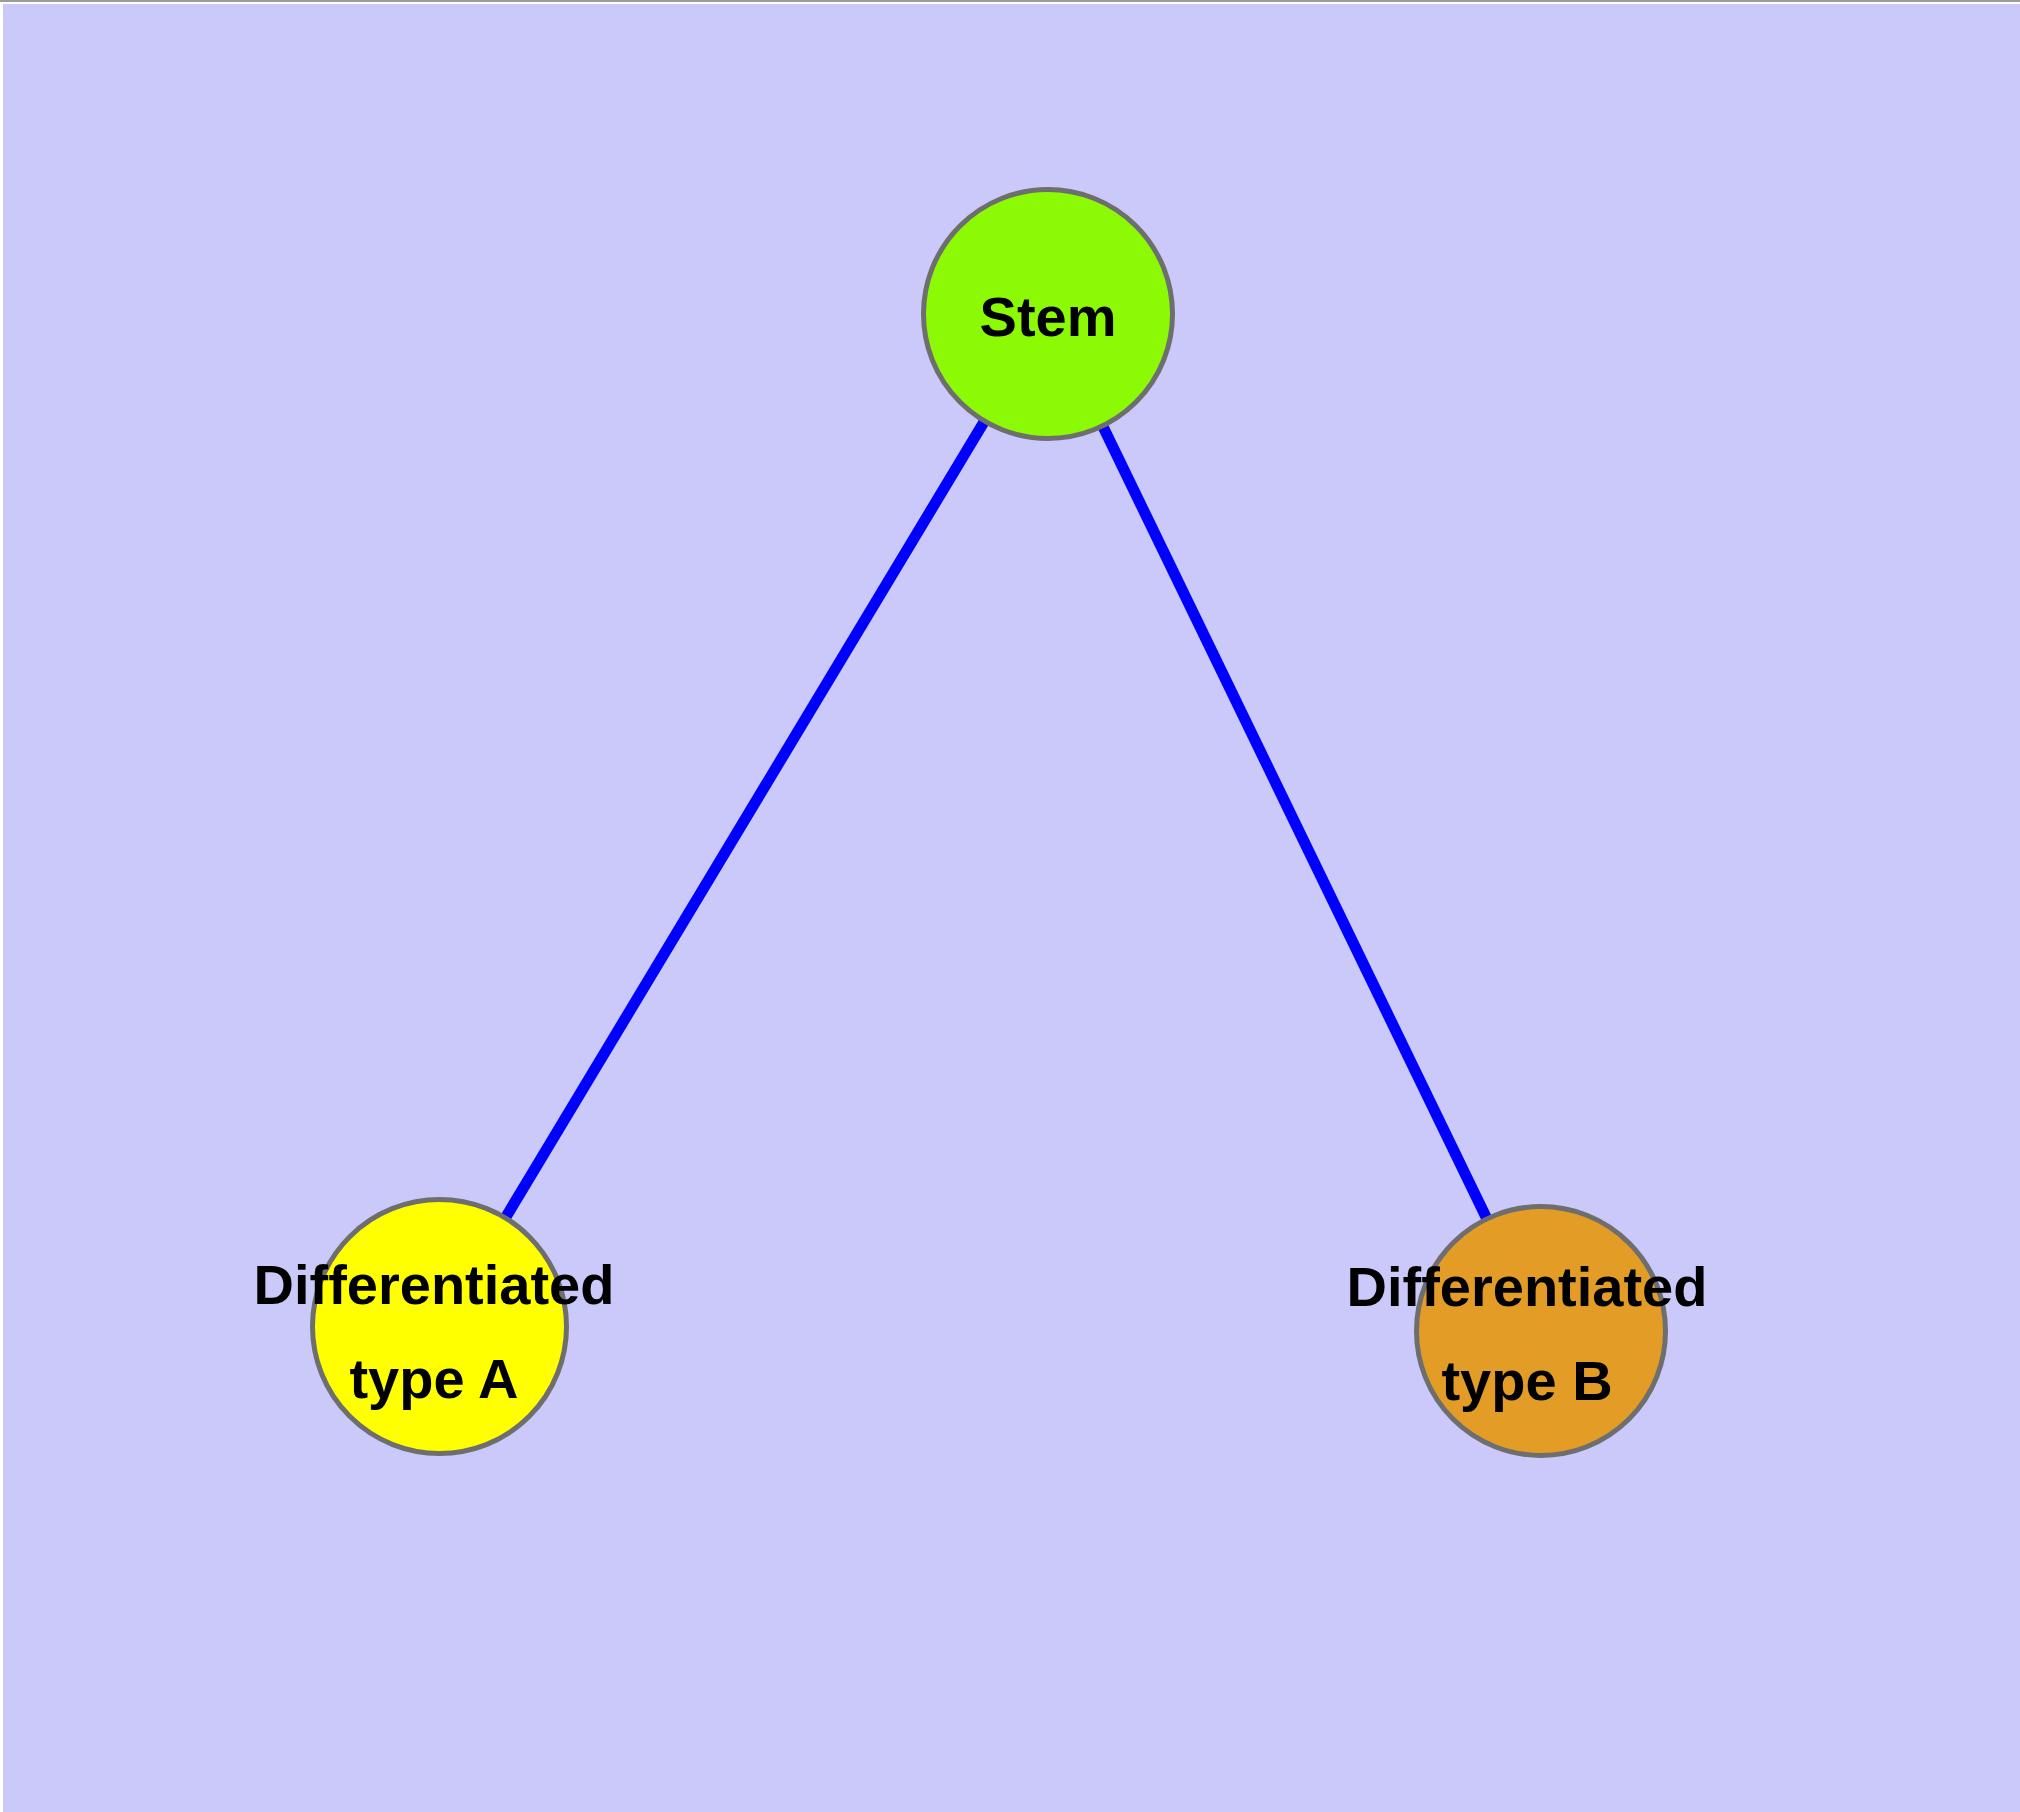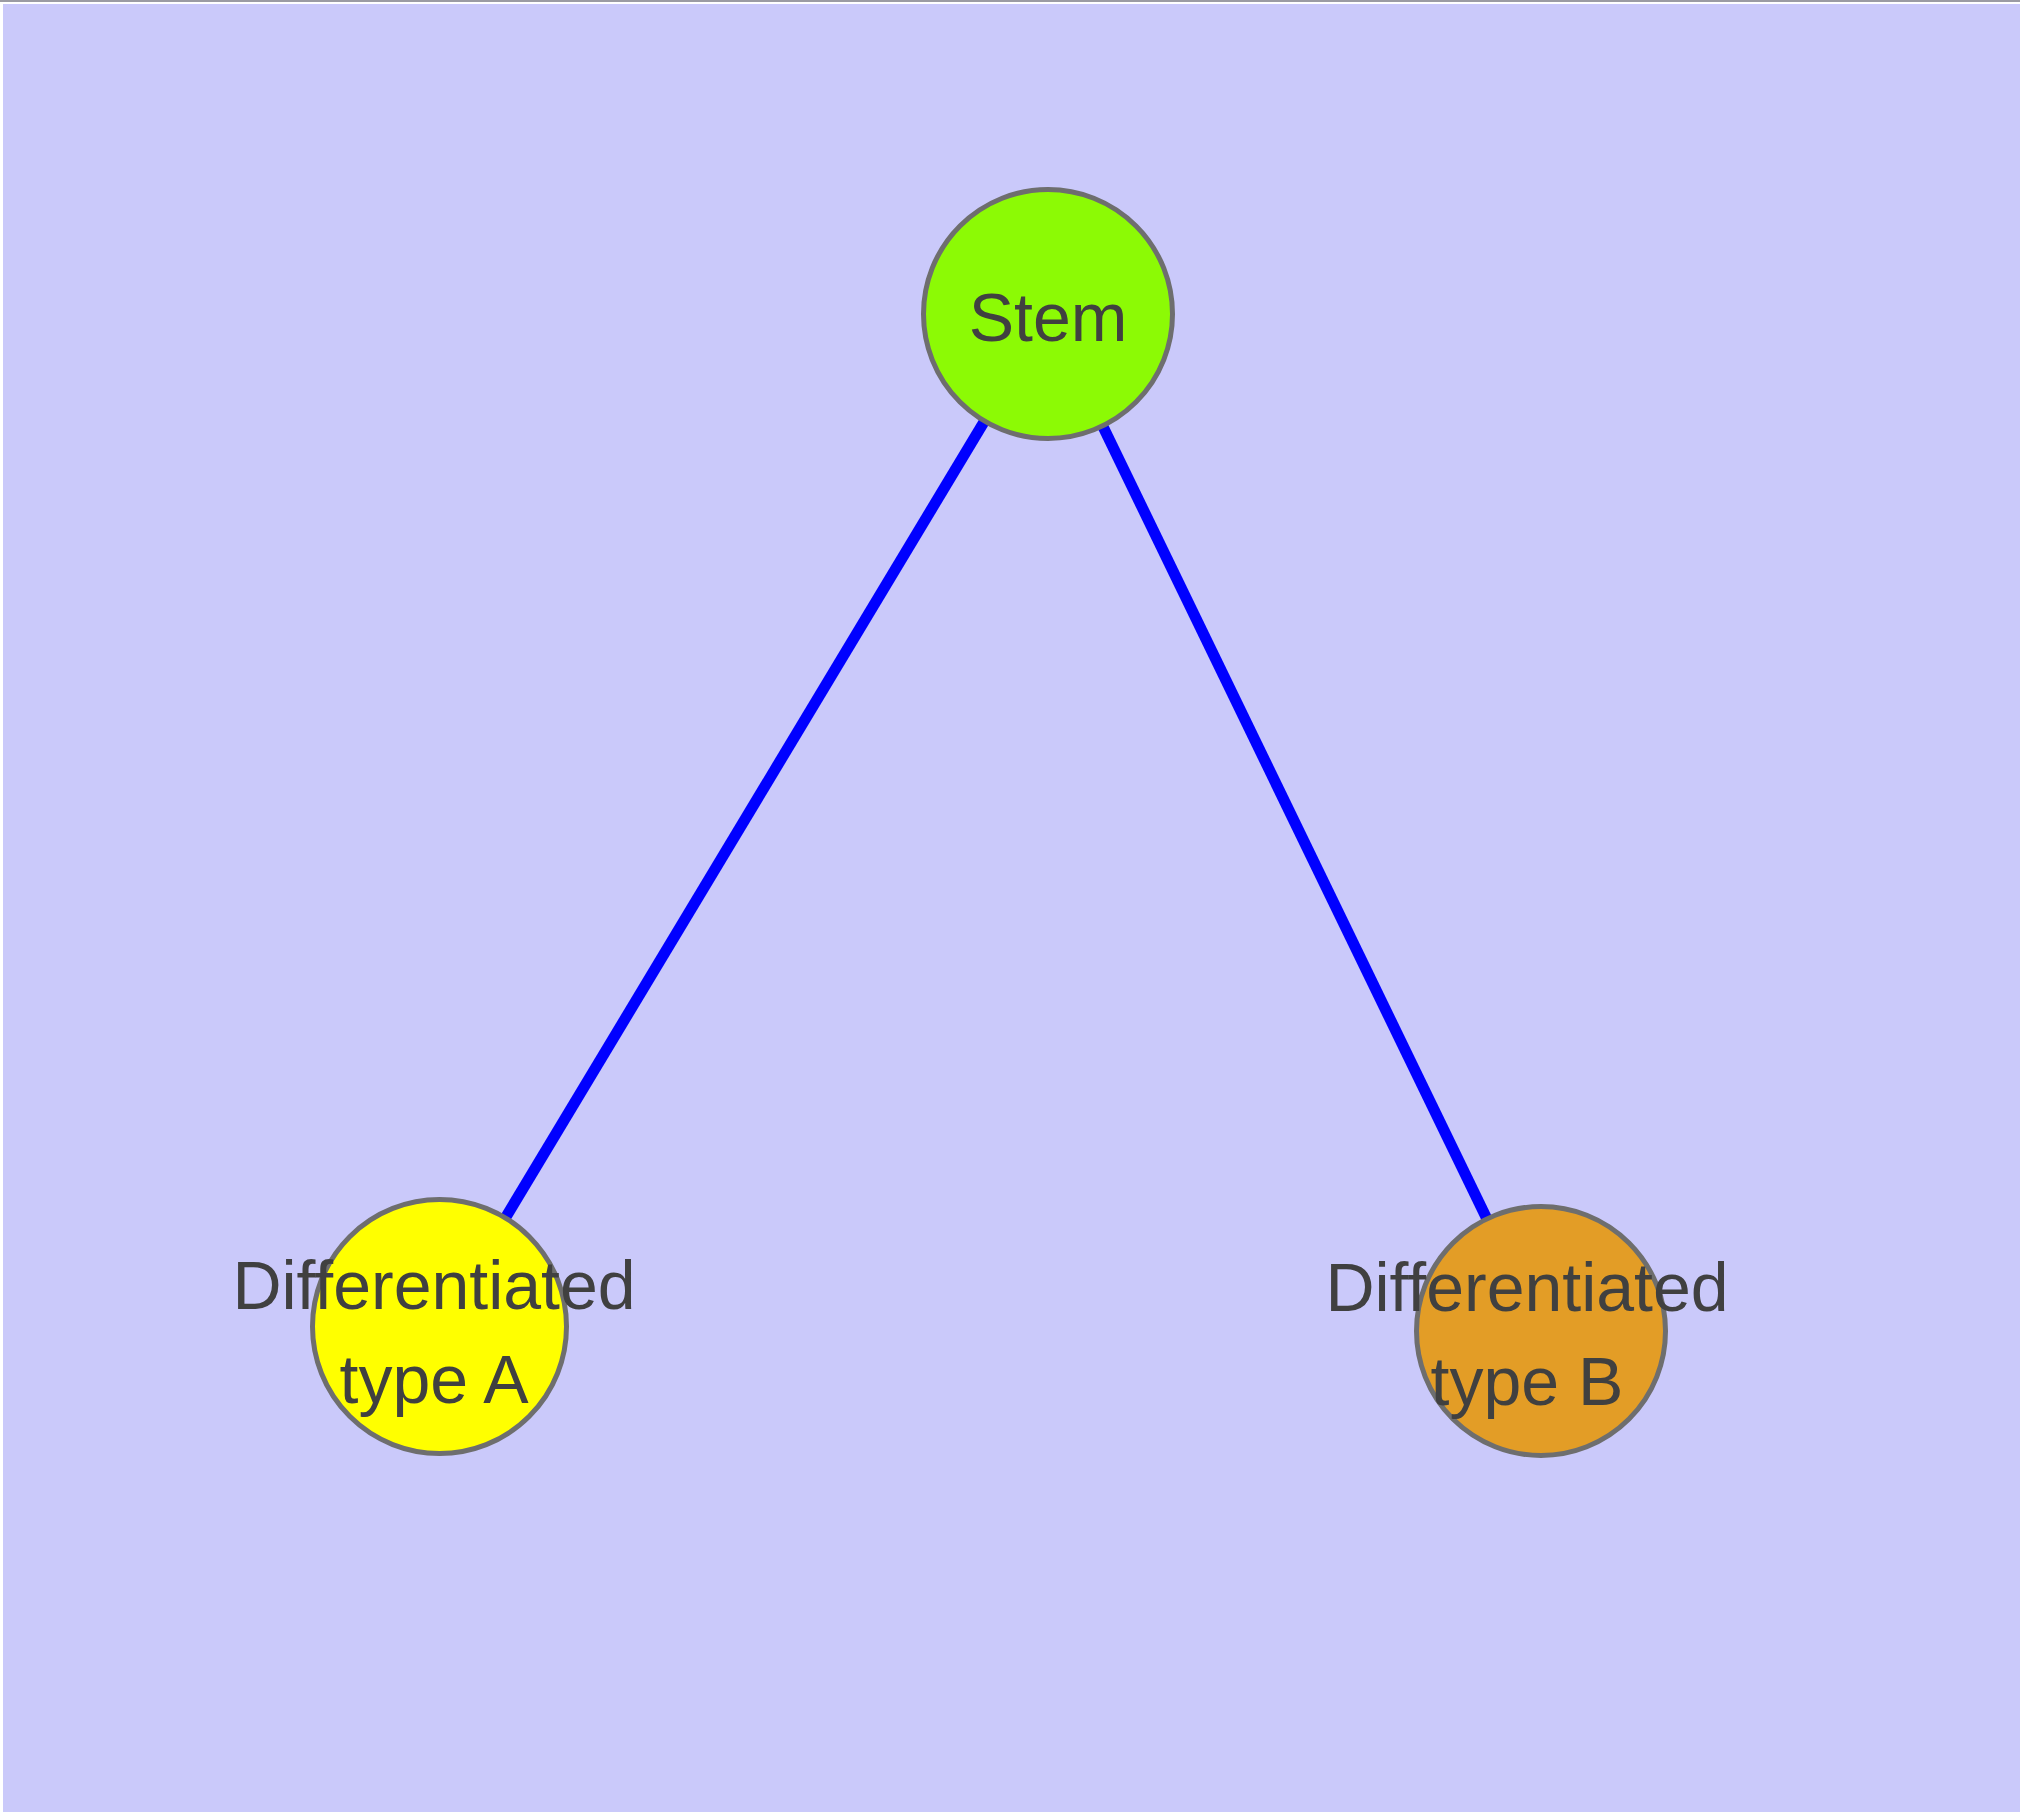--- a/index.html
+++ b/index.html
@@ -65,23 +65,23 @@
   }
   .node-type-b {
     left: 1414px; top: 1204px;
     width: 254px; height: 254px;
     background: #E39D26;
   }
   .node-label {
     position: absolute;
     transform: translate(-50%, -50%);
     z-index: 3;
-    color: #404040;
-    font-weight: normal;
-    font-size: 68px;
+    color: #000000;
+    font-weight: bold;
+    font-size: 56px;
     line-height: 94px;
     text-align: center;
     white-space: pre-line;
   }
   .label-stem   { left: 1048px; top: 317px; }
   .label-type-a { left: 434px;  top: 1332px; }
   .label-type-b { left: 1527px; top: 1334px; }
 </style>
 </head>
 <body>

